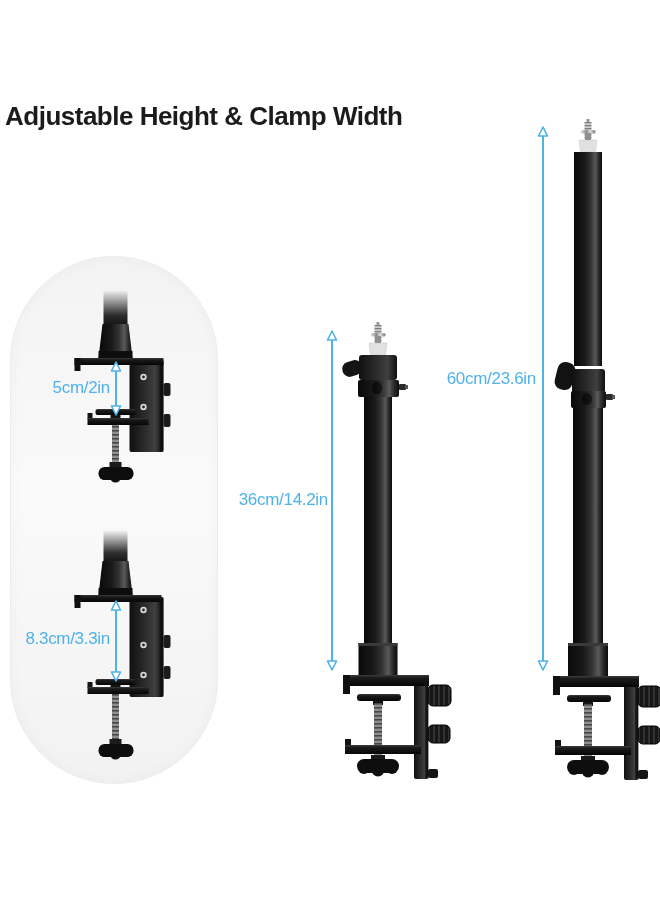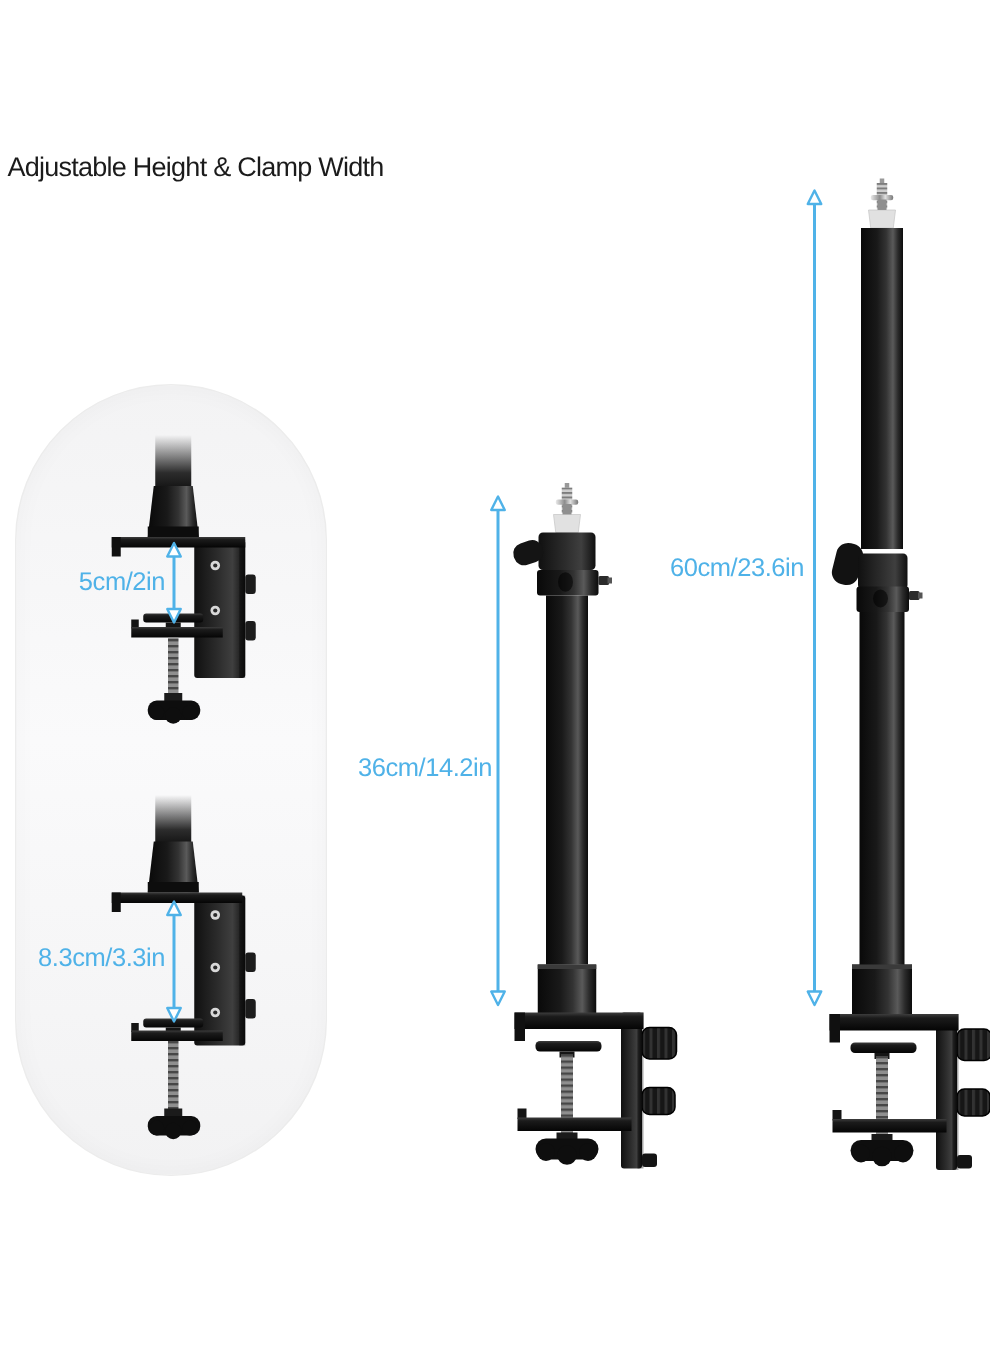--- a/index.html
+++ b/index.html
@@ -6,21 +6,21 @@
     --accent:#4FB2E8;
     --ink:#1b1b1b;
     --panel:#f6f6f7;
   }
   *{margin:0;padding:0;box-sizing:border-box;}
   html,body{width:660px;height:900px;background:#ffffff;overflow:hidden;}
   body{position:relative;font-family:"Liberation Sans",sans-serif;}
 
   .page-title{
     position:absolute;left:5px;top:101px;
-    font-size:18px;font-weight:400;letter-spacing:-0.5px;
+    font-size:26px;font-weight:700;letter-spacing:-0.5px;
     color:var(--ink);white-space:nowrap;
   }
 
   .capsule{
     position:absolute;left:10px;top:256px;width:208px;height:528px;
     border-radius:104px;
     background:linear-gradient(180deg,#f3f3f4 0%,#fafafb 45%,#f2f2f3 100%);
     border:1px solid #ececec;
     box-shadow:inset 0 0 16px rgba(0,0,0,0.03);
   }
@@ -28,21 +28,21 @@
   .stage{position:absolute;left:0;top:0;width:660px;height:900px;}
 
   .mlabel{
     position:absolute;
     color:var(--accent);
     font-size:17px;line-height:19px;letter-spacing:-0.3px;
     white-space:nowrap;text-align:right;
   }
   .lbl-clamp-small{right:550px;top:378px;}
   .lbl-clamp-large{right:550px;top:629px;margin-left:17px;}
-  .lbl-stand-short{right:332px;top:490px;margin-top:12px;}
+  .lbl-stand-short{right:332px;top:490px;}
   .lbl-stand-tall{right:124px;top:369px;}
 
   .arr line{stroke:var(--accent);stroke-width:2;}
   .arr polygon{fill:#ffffff;stroke:var(--accent);stroke-width:1.6;stroke-linejoin:round;}
 </style>
 </head>
 <body>
 
 <div class="page">
 

